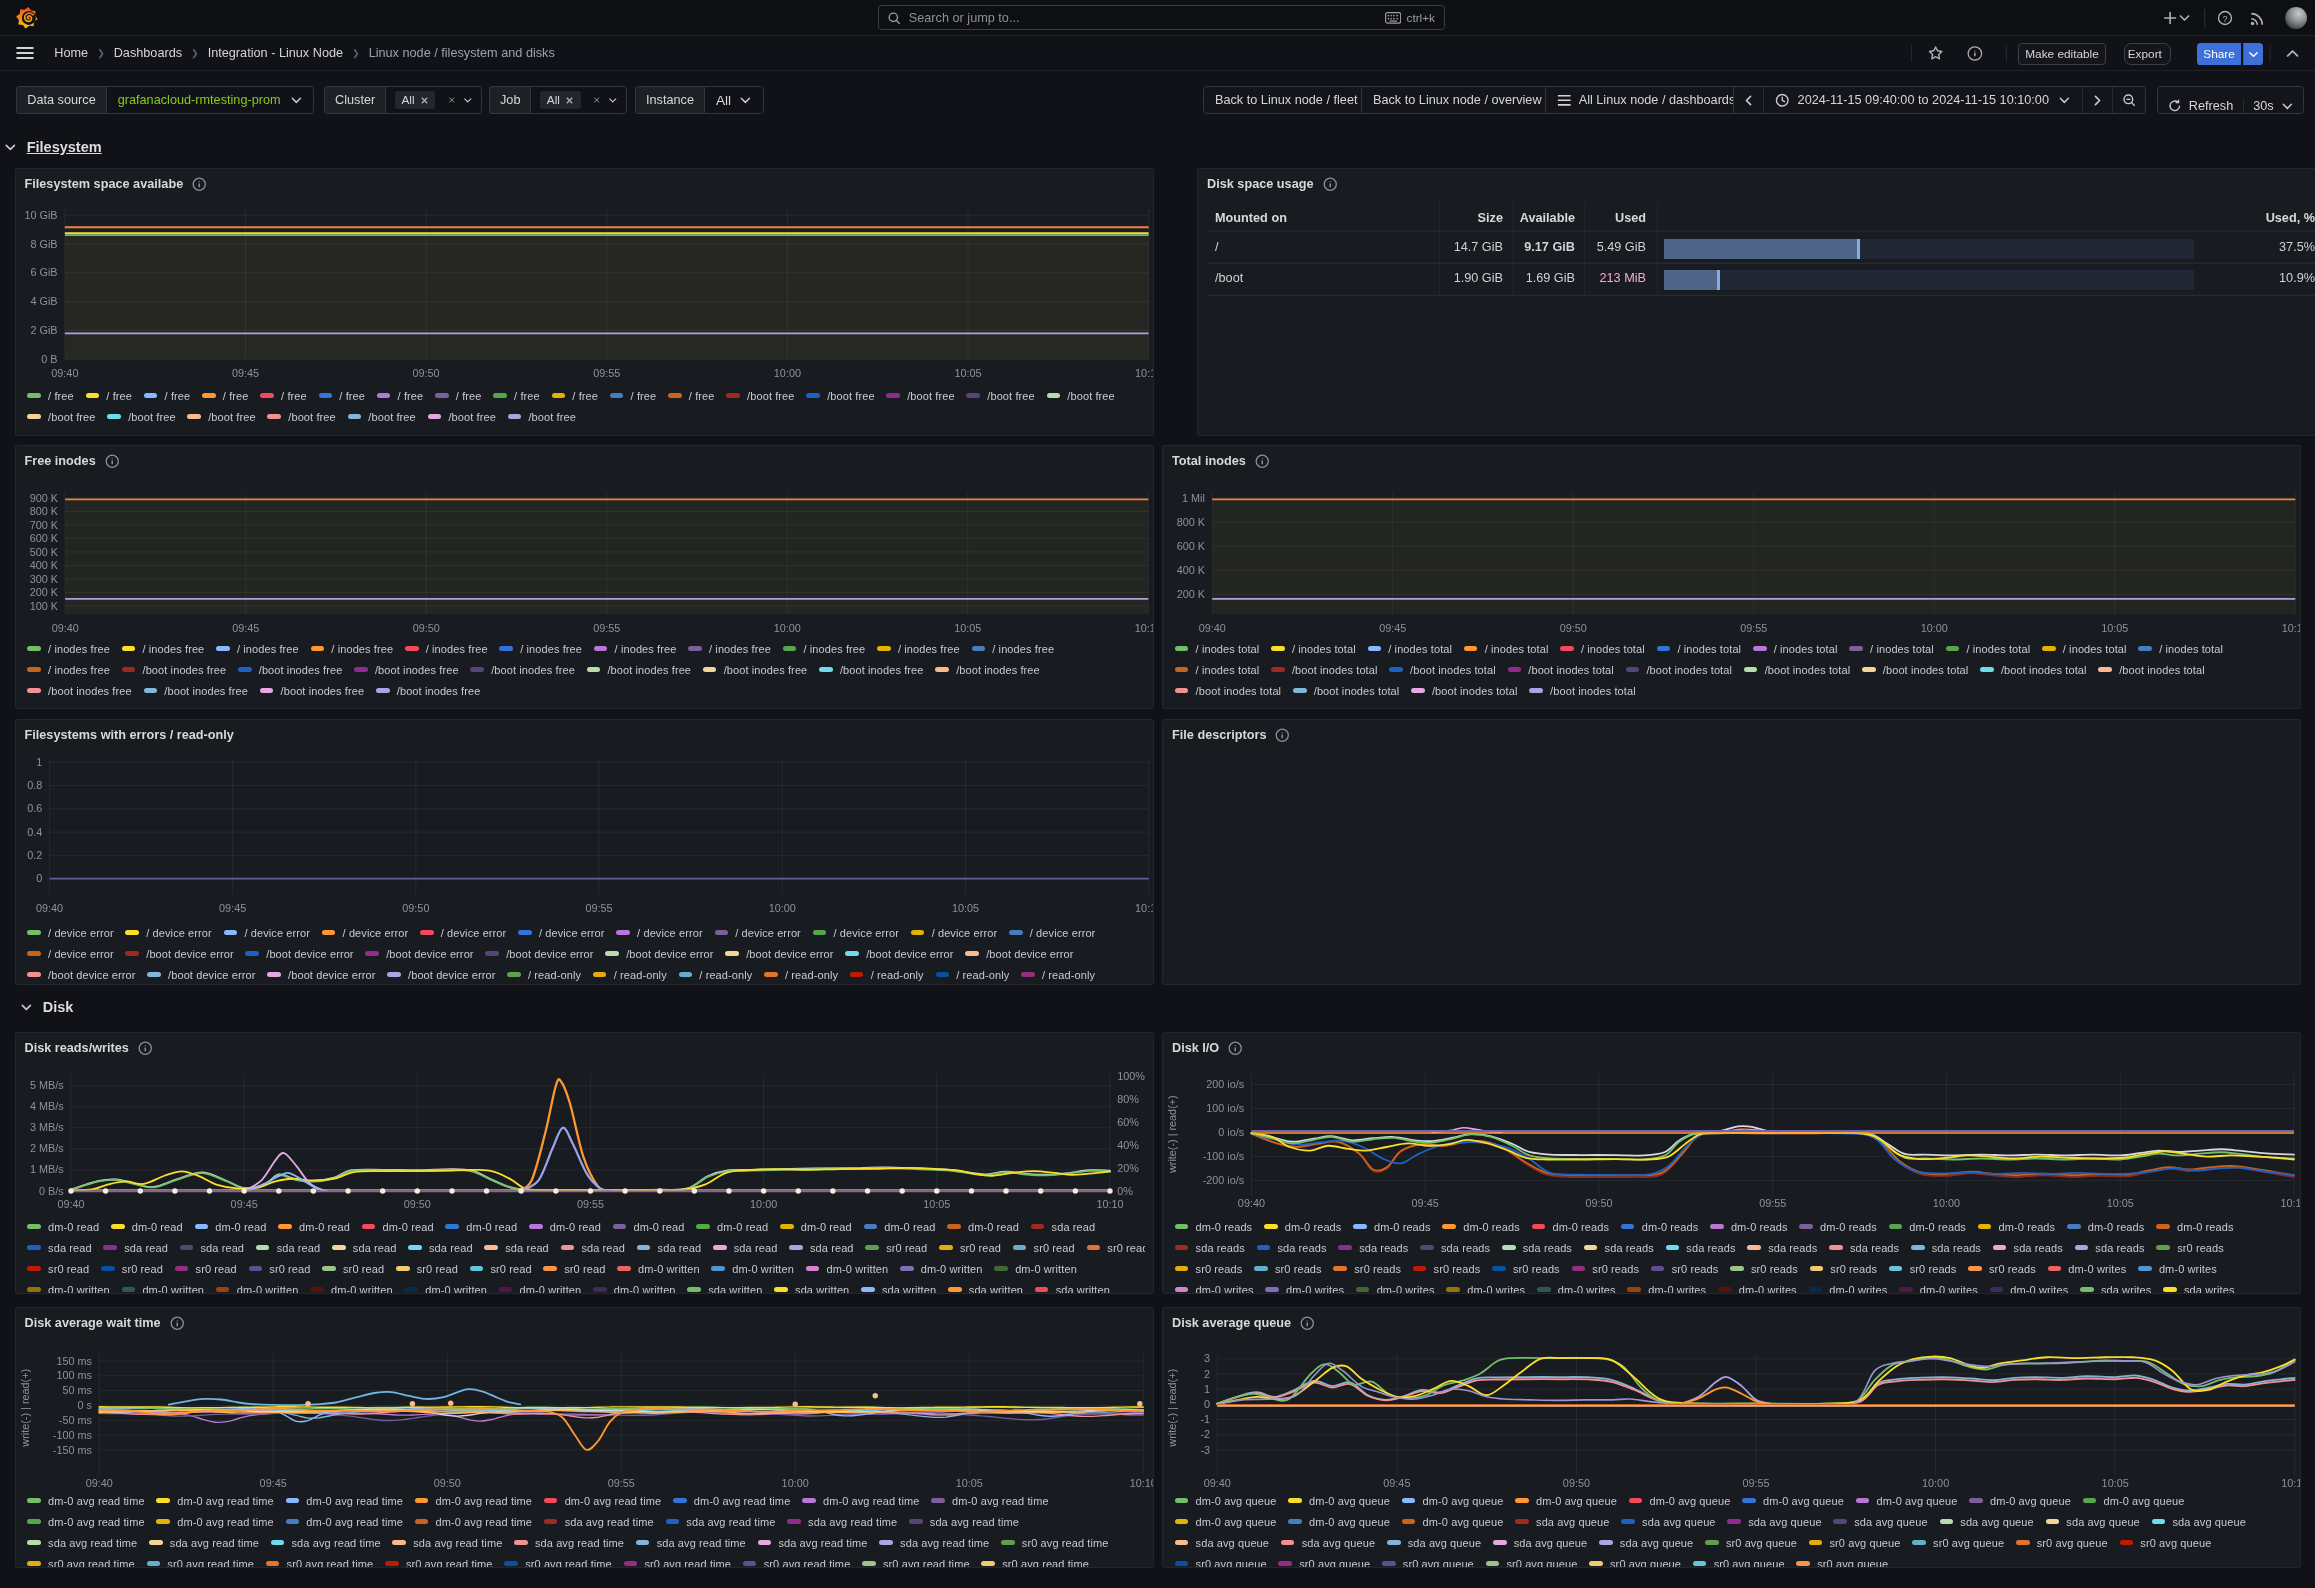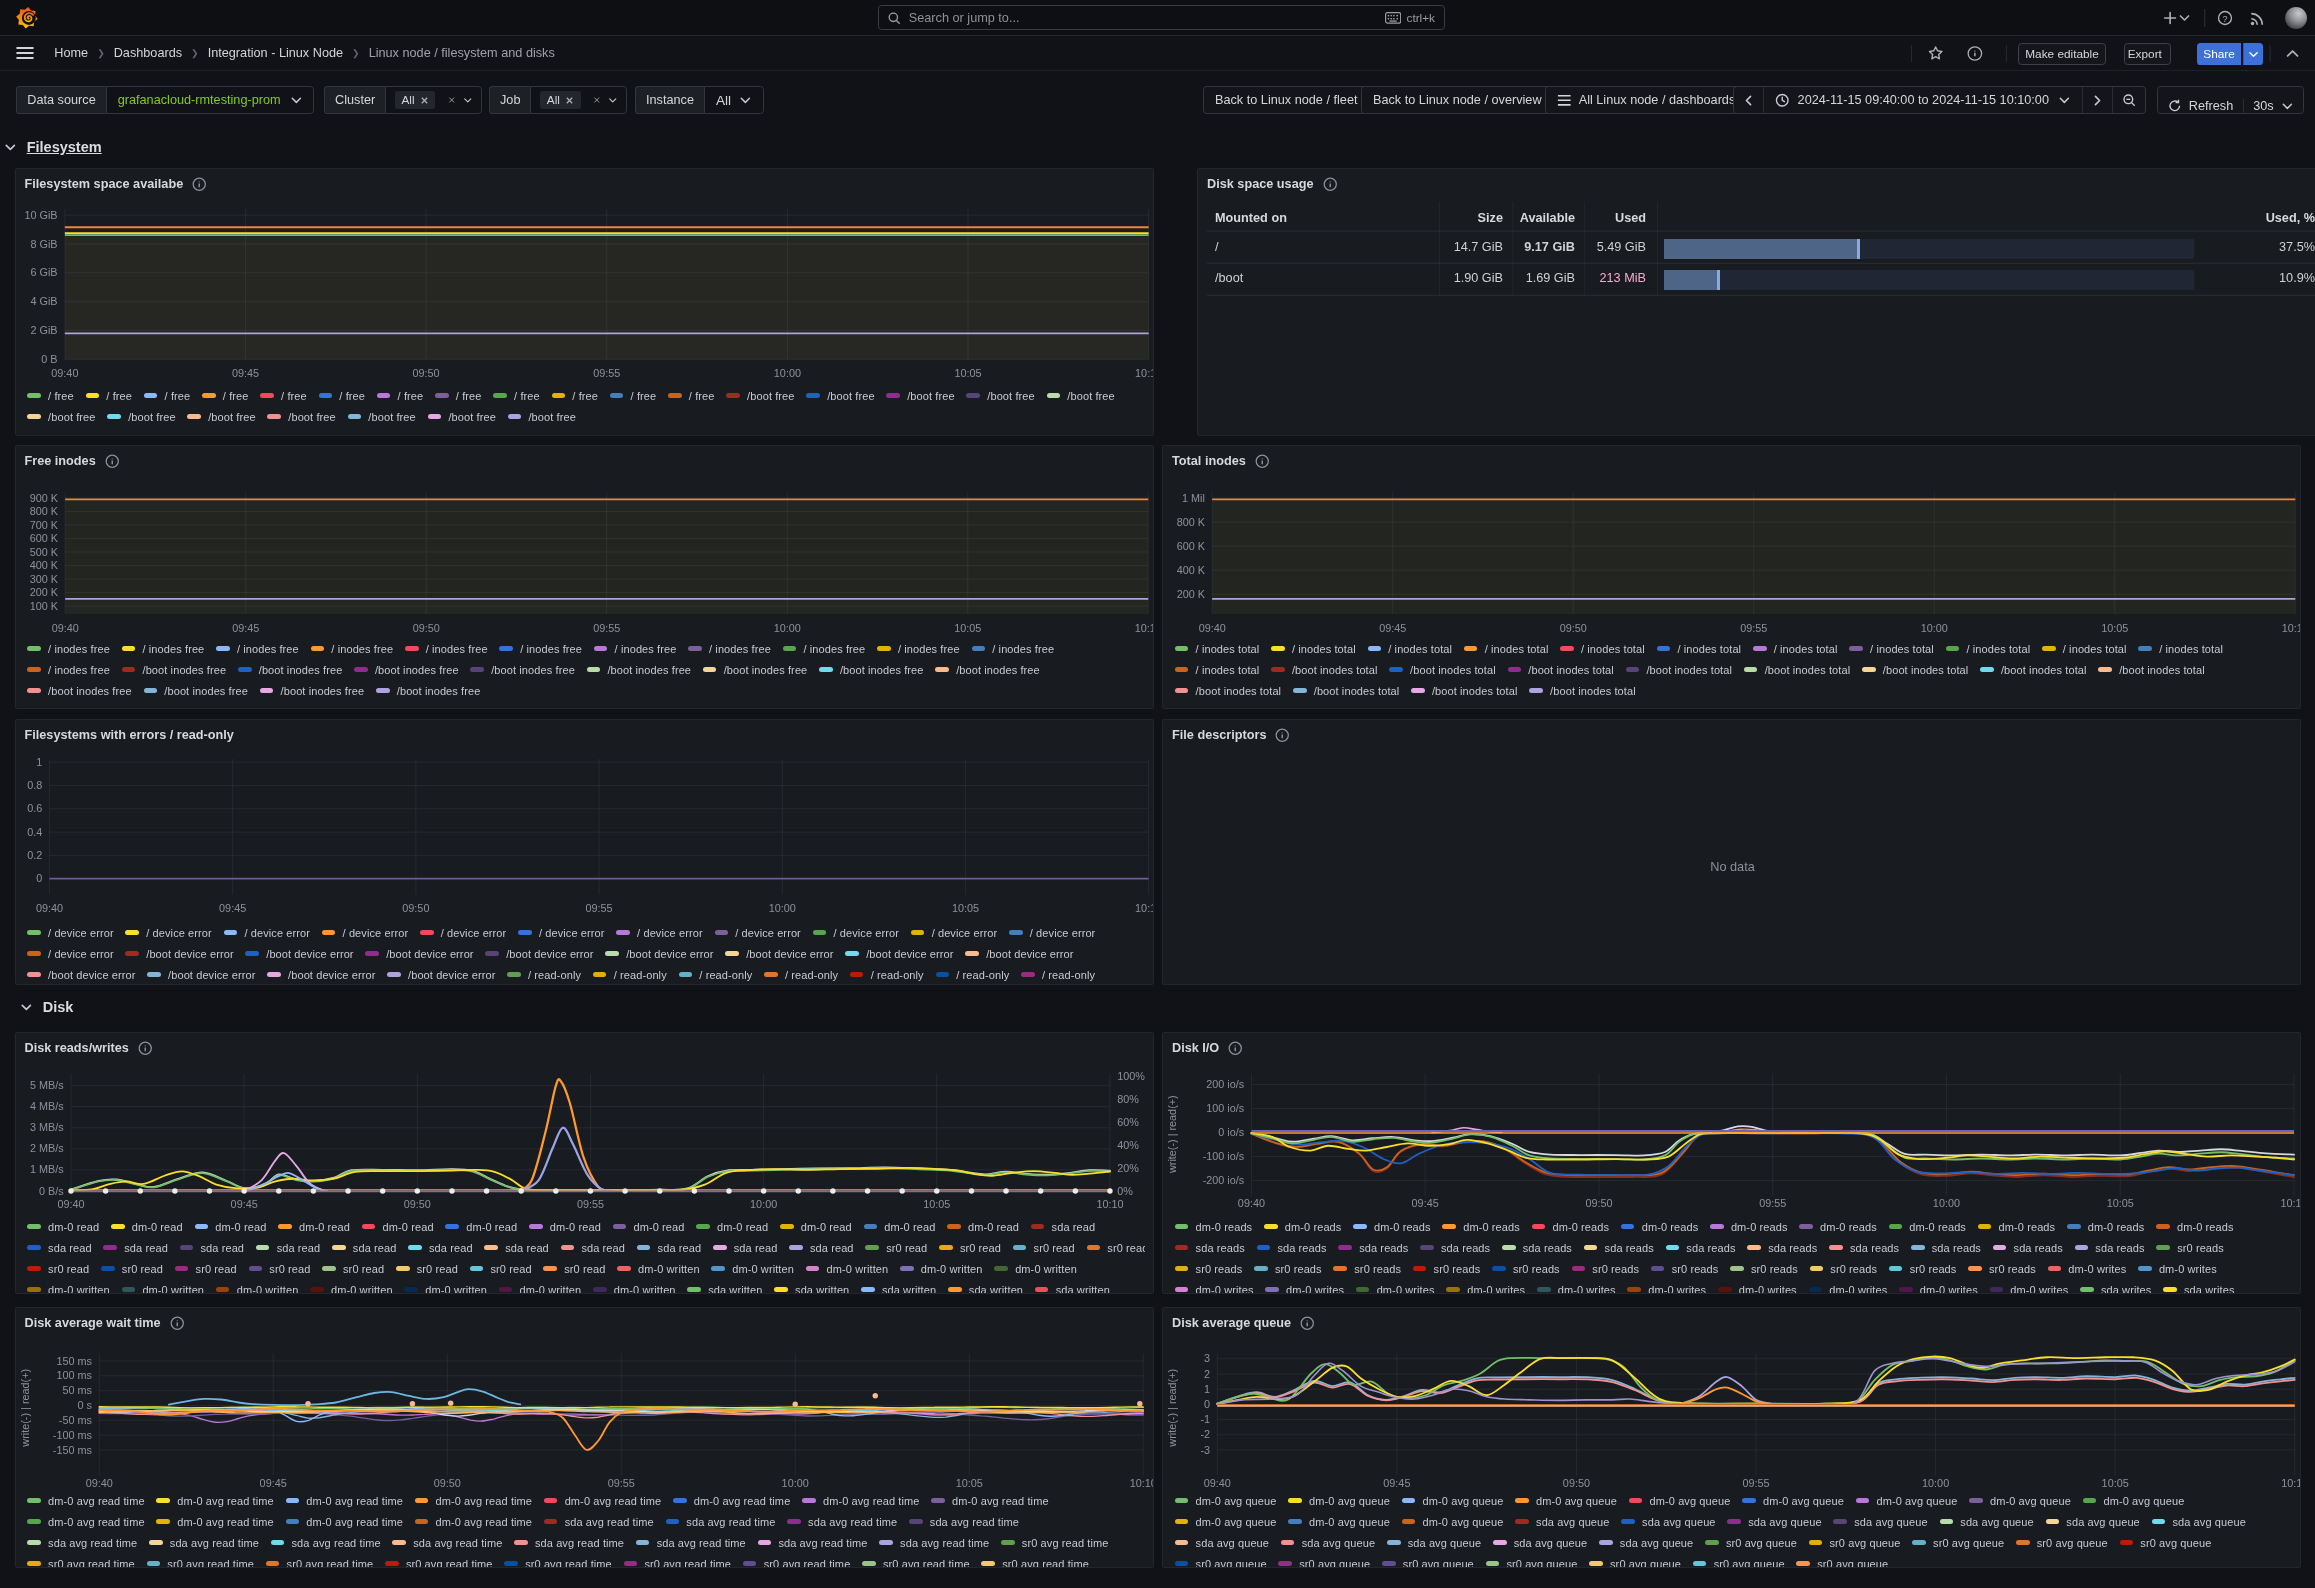--- a/index.html
+++ b/index.html
@@ -78,21 +78,21 @@
   </div>
 <svg width="109" height="35" style="left:1900px;top:36px;" viewBox="0 0 120 39">
     <line x1="12.0" y1="10.0" x2="12.0" y2="29.0" stroke="#2c2d33" stroke-width="1"></line>
     <path d="M39 12.2 l2.1 4.3 4.8 0.7 -3.5 3.4 0.8 4.8 -4.2 -2.3 -4.2 2.3 0.8 -4.8 -3.5 -3.4 4.8 -0.7 Z" fill="none" stroke="#aeb0b6" stroke-width="1.6" stroke-linejoin="round"></path>
     <circle cx="82.7" cy="19.5" r="7.5" fill="none" stroke="#aeb0b6" stroke-width="1.4"></circle>
     <line x1="82.7" y1="16.5" x2="82.7" y2="17.3" stroke="#aeb0b6" stroke-width="1.6"></line>
     <line x1="82.7" y1="18.7" x2="82.7" y2="22.7" stroke="#aeb0b6" stroke-width="1.6"></line>
     <line x1="117.8" y1="10.0" x2="117.8" y2="29.0" stroke="#2c2d33" stroke-width="1"></line>
   </svg>
 <div class="btn" style="position:absolute;left:2018px;top:43px;width:88px;white-space:nowrap;">Make editable</div>
-<div class="btn" style="position:absolute;left:2124px;top:43px;width:47px;">Export<svg width="11" height="11" style="position:static;margin-left:5.4px;" viewBox="0 0 12 12">
+<div class="btn" style="position:absolute;left:2124px;top:43px;width:47px;border-radius:7px;">Export<svg width="11" height="11" style="position:static;margin-left:5.4px;" viewBox="0 0 12 12">
       <path d="M2,4.0 L6,8.0 L10,4.0" stroke="#d5d6da" stroke-width="1.6" fill="none" stroke-linecap="round" stroke-linejoin="round"></path>
     </svg></div>
 <div class="btn" style="position:absolute;left:2197px;top:43px;width:44px;background:#3d71d9;border:none;color:#fff;font-weight:500;border-radius:3.6px 0 0 3.6px;">Share</div>
 <div class="btn" style="position:absolute;left:2243px;top:43px;width:20px;background:#3d71d9;border:none;border-left:0.9px solid #2c5cbf;border-radius:0 3.6px 3.6px 0;padding:0;">
     <svg width="11" height="11" style="position:static;" viewBox="0 0 12 12">
       <path d="M2,4.0 L6,8.0 L10,4.0" stroke="#fff" stroke-width="1.6" fill="none" stroke-linecap="round" stroke-linejoin="round"></path>
     </svg>
   </div>
 <svg width="54" height="35" style="left:2262px;top:36px;" viewBox="0 0 60 39">
     <line x1="9.0" y1="10.0" x2="9.0" y2="29.0" stroke="#2c2d33" stroke-width="1"></line>
@@ -508,21 +508,20 @@
         <span class="li"><span class="sw" style="background:#962D82"></span>/ read-only</span>
       </div>
     </div>
   </div>
 <div class="panel" style="left:1162px;top:719px;width:1139px;height:266px;">
     <div class="ptitle">File descriptors<svg width="14.5" height="14.5" style="position:static;margin-left:9px;" viewBox="0 0 16 16">
         <circle cx="8" cy="8" r="6.7" fill="none" stroke="#8e9097" stroke-width="1.4"></circle>
         <line x1="8" y1="5" x2="8" y2="5.8" stroke="#8e9097" stroke-width="1.6"></line>
         <line x1="8" y1="7.2" x2="8" y2="11.2" stroke="#8e9097" stroke-width="1.6"></line>
       </svg></div>
-    <div style="position:absolute;left:0;top:40px;width:1139px;height:213px;display:flex;align-items:center;justify-content:center;font-size:12.7px;color:#8e9097;">No data</div>
   </div>
 <div class="panel" style="left:14.5px;top:1032px;width:1139px;height:262px;">
     <div class="ptitle">Disk reads/writes<svg width="14.5" height="14.5" style="position:static;margin-left:9px;" viewBox="0 0 16 16">
         <circle cx="8" cy="8" r="6.7" fill="none" stroke="#8e9097" stroke-width="1.4"></circle>
         <line x1="8" y1="5" x2="8" y2="5.8" stroke="#8e9097" stroke-width="1.6"></line>
         <line x1="8" y1="7.2" x2="8" y2="11.2" stroke="#8e9097" stroke-width="1.6"></line>
       </svg></div>
     <svg width="1139" height="262" viewBox="0 0 1259 290">
       <line x1="60.0" y1="174.8" x2="1210.0" y2="174.8" stroke="rgba(204,204,220,0.09)" stroke-width="1"></line>
       <line x1="60.0" y1="151.5" x2="1210.0" y2="151.5" stroke="rgba(204,204,220,0.09)" stroke-width="1"></line>

